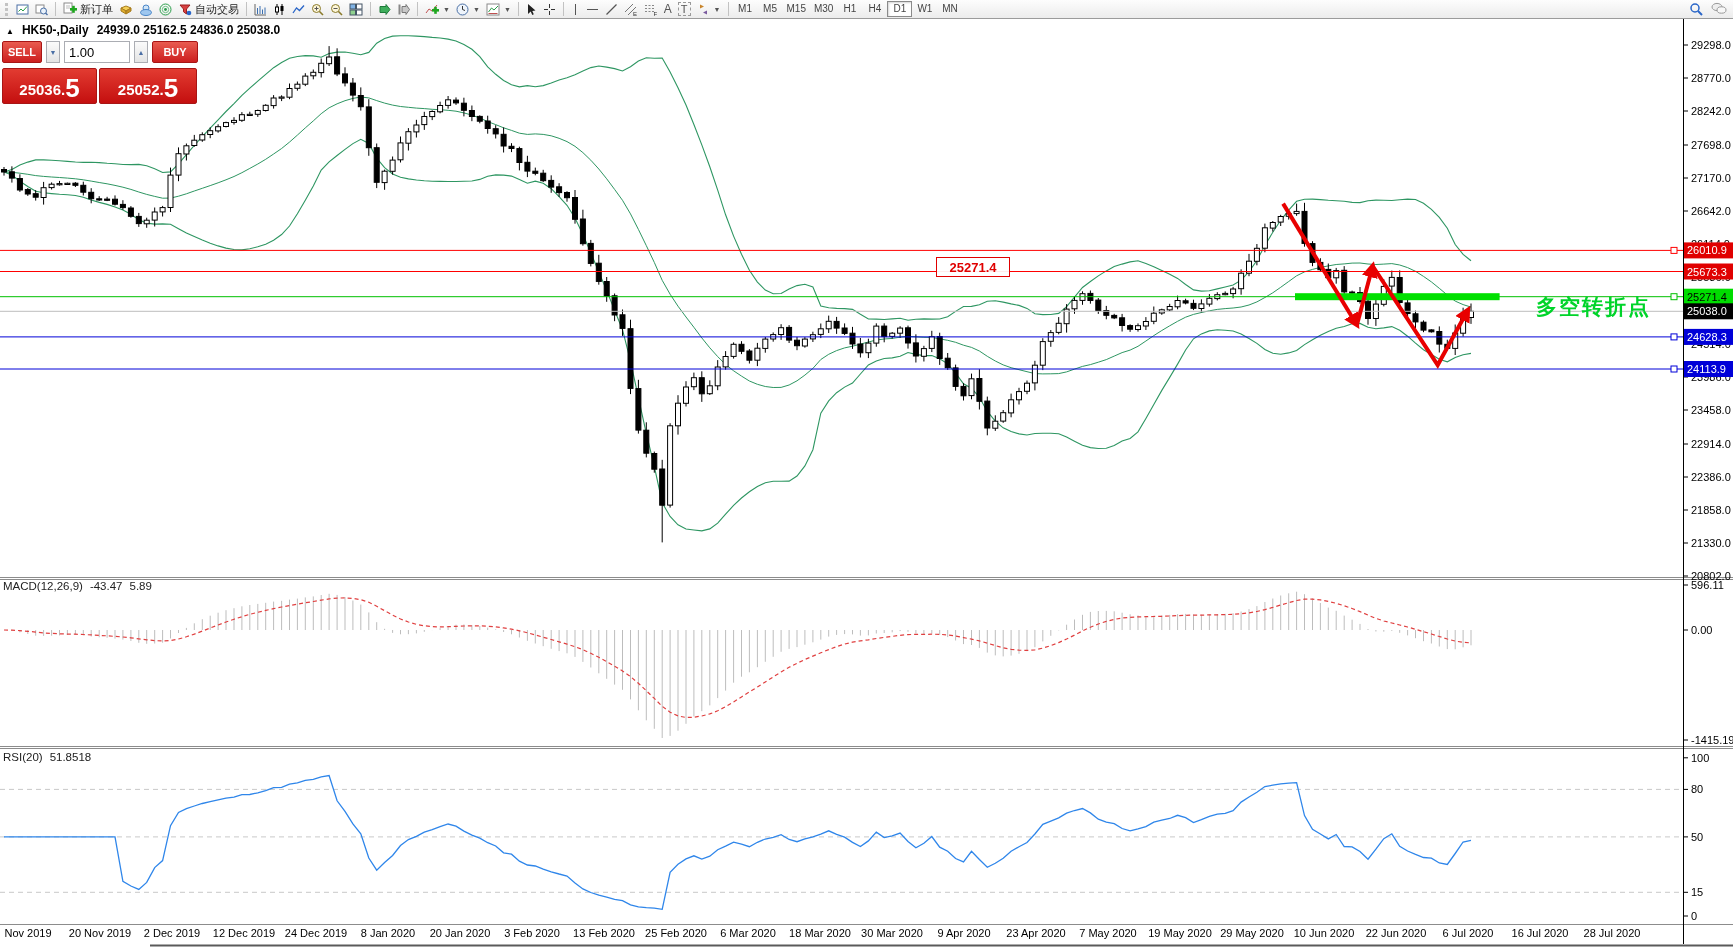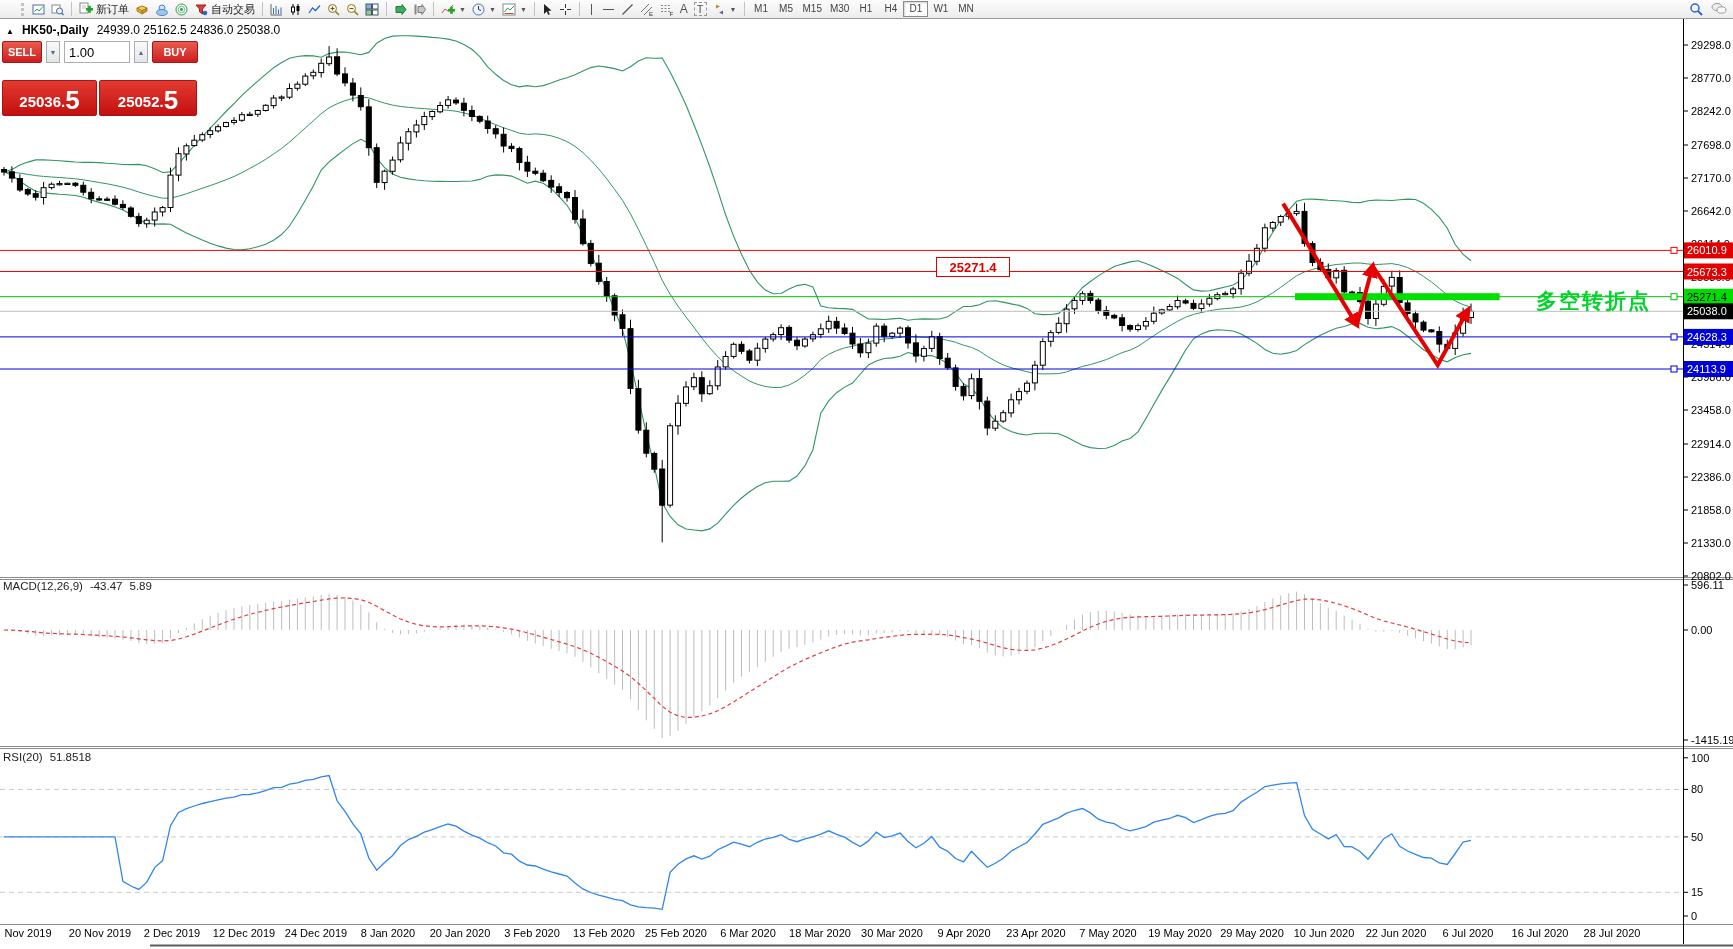--- a/index.html
+++ b/index.html
@@ -1,21 +1,21 @@
 <!DOCTYPE html>
 <html><head>
 <meta charset="utf-8">
 <style>
 *{box-sizing:border-box;margin:0;padding:0}
 html,body{width:1733px;height:949px;overflow:hidden;background:#fff;
   font-family:"Liberation Sans","DejaVu Sans",sans-serif;position:relative}
 
 .toolbar{position:absolute;top:0;left:0;width:1733px;height:19px;z-index:5;
   background:linear-gradient(#fdfdfd,#ececec);border-bottom:1px solid #9b9b9b;
-  display:flex;align-items:center;padding:0 20px;font-size:11px;color:#333;white-space:nowrap}
+  display:flex;align-items:center;padding:0 4px;font-size:11px;color:#333;white-space:nowrap}
 .tgrip{width:5px;height:13px;border-left:3px dotted #c3c3c3;margin:0 3px 0 1px}
 .tsep{width:1px;height:14px;background:#c2c2c2;margin:0 4px}
 .tbtn{height:17px;display:flex;align-items:center;gap:3px;padding:0 3px;cursor:default}
 .tbtn svg{display:block}
 .caret{font-size:7px;color:#555;margin-left:1px}
 .cnlabel{font-size:11px;color:#222}
 .tf{min-width:25px;height:16px;border:1px solid transparent;background:transparent;
   font-size:10px;color:#444;padding:0 3px;line-height:14px}
 .tf.active{background:#fff;border:1px solid #8a8a8a;box-shadow:inset 1px 1px 2px #d4d4d4}
 .toolbar-right{position:absolute;right:6px;top:0;height:19px;display:flex;align-items:center;gap:8px}
@@ -24,33 +24,33 @@
 .chart-title{position:absolute;left:6px;top:23px;z-index:3;font-size:12px;font-weight:bold;color:#000;display:flex;gap:8px;align-items:baseline}
 .chart-title .tri{font-size:8px}
 .one-click{position:absolute;left:2px;top:41px;width:196px;z-index:4;font-family:"Liberation Sans",sans-serif}
 .oc-row1{display:flex;height:22px;gap:4px}
 .btn-sell,.btn-buy{background:linear-gradient(#e95b4f,#cc1f1f);color:#fff;font-weight:bold;font-size:11px;
   display:flex;align-items:center;justify-content:center;border:1px solid #a81515;border-radius:2px}
 .btn-sell{width:40px}.btn-buy{width:46px}
 .spin{width:14px;background:linear-gradient(#fbfbfb,#e4e4e4);border:1px solid #abadb3;color:#4a6fa5;
   font-size:7px;display:flex;align-items:center;justify-content:center}
 .vol{flex:1;border:1px solid #abadb3;background:#fff;font-size:13px;padding:0 4px;min-width:0}
-.oc-row2{display:flex;height:36px;gap:2px;margin-top:17px}
+.oc-row2{display:flex;height:36px;gap:2px;margin-top:5px}
 .px-box{background:linear-gradient(#e23b31,#c40f0f);color:#fff;display:flex;align-items:flex-end;
   justify-content:center;border:1px solid #a81515;border-radius:2px;padding-bottom:2px}
 .px-box.left{width:95px}.px-box.right{width:98px}
 .px-int{font-size:15px;font-weight:bold;line-height:22px}
 .px-big{font-size:26px;font-weight:bold;line-height:26px}
 .ind-caption{position:absolute;z-index:3;font-size:11.5px;color:#222;display:flex;gap:7px}
 .macd-cap{left:3px;top:580px}
 .rsi-cap{left:3px;top:751px}
 .mid-label{position:absolute;left:936px;top:257px;width:74px;height:20px;z-index:3;
   border:1px solid #e00000;color:#e00000;font-size:13px;font-weight:bold;
   display:flex;align-items:center;justify-content:center;background:rgba(255,255,255,.92)}
-.cn-note{position:absolute;left:1536px;top:287px;z-index:3;font-size:21px;font-weight:bold;
+.cn-note{position:absolute;left:1536px;top:293px;z-index:3;font-size:21px;font-weight:bold;
   color:#00d42a;letter-spacing:2px;white-space:nowrap}
 svg text{font-family:"Liberation Sans","DejaVu Sans",sans-serif}
 </style>
 </head>
 <body>
 
 <div class="toolbar">
   <span class="tgrip"></span>
   <span class="tbtn">
       <span>
@@ -1010,21 +1010,21 @@
       <text x="1396" y="937" font-size="11" fill="#000" text-anchor="middle">22 Jun 2020</text>
       <text x="1468" y="937" font-size="11" fill="#000" text-anchor="middle">6 Jul 2020</text>
       <text x="1540" y="937" font-size="11" fill="#000" text-anchor="middle">16 Jul 2020</text>
       <text x="1612" y="937" font-size="11" fill="#000" text-anchor="middle">28 Jul 2020</text>
     </g>
   </svg>
 
 <div class="chart-title">
   <span class="tri">▲</span>
   <span>HK50-,Daily</span>
-  <span style="font-weight:normal">24939.0 25162.5 24836.0 25038.0</span>
+  <span style="font-weight:bold">24939.0 25162.5 24836.0 25038.0</span>
 </div>
 
 <div class="one-click">
   <div class="oc-row1">
     <div class="btn-sell">SELL</div>
     <div class="spin">▼</div>
     <input class="vol" value="1.00" style="">
     <div class="spin">▲</div>
     <div class="btn-buy">BUY</div>
   </div>

